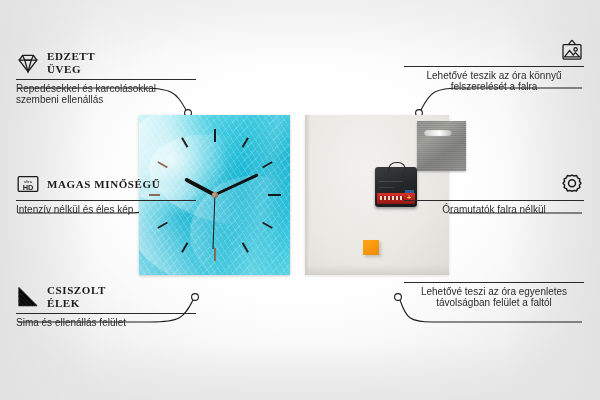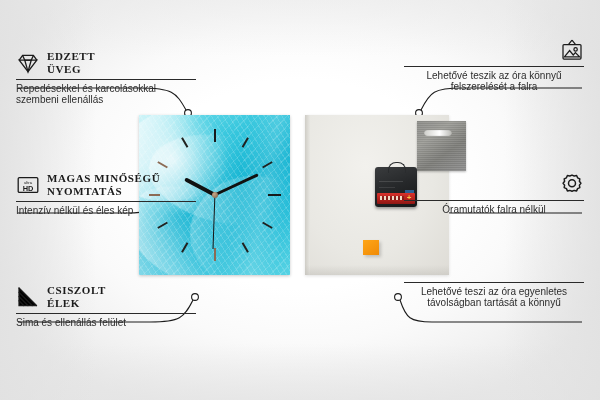--- a/index.html
+++ b/index.html
@@ -271,21 +271,20 @@
     <div class="head">
       <span class="ico">
         <svg viewBox="0 0 24 24">
           <rect x="2.2" y="4.6" width="19.6" height="14.8" rx="1.2" fill="none" stroke="#1b1b1b" stroke-width="1.3"></rect>
           <text x="12" y="11.4" text-anchor="middle" font-family="Liberation Sans, sans-serif" font-size="4.2" fill="#1b1b1b">ultra</text>
           <text x="12" y="17.6" text-anchor="middle" font-family="Liberation Sans, sans-serif" font-size="7.4" font-weight="bold" fill="#1b1b1b">HD</text>
         </svg>
       </span>
       <div class="title">
         <div>MAGAS MINŐSÉGŰ</div>
-        <div>NYOMTATÁS</div>
       </div>
     </div>
     <div class="rule"></div>
     <div class="desc">Intenzív nélkül és éles kép</div>
   </div>
 
   <div class="callout left c-csiszolt">
     <div class="head">
       <span class="ico">
         <svg viewBox="0 0 24 24">
@@ -334,16 +333,16 @@
         </g>
           </svg>
       </span>
     </div>
     <div class="rule"></div>
     <div class="desc">Óramutatók falra nélkül</div>
   </div>
 
   <div class="callout right c-habszivacs">
     <div class="rule"></div>
-    <div class="desc">Lehetővé teszi az óra egyenletes távolságban tartását a könnyű</div>
+    <div class="desc">Lehetővé teszi az óra egyenletes távolságban felület a faltól</div>
   </div>
 
 </div>
 
 </body></html>

